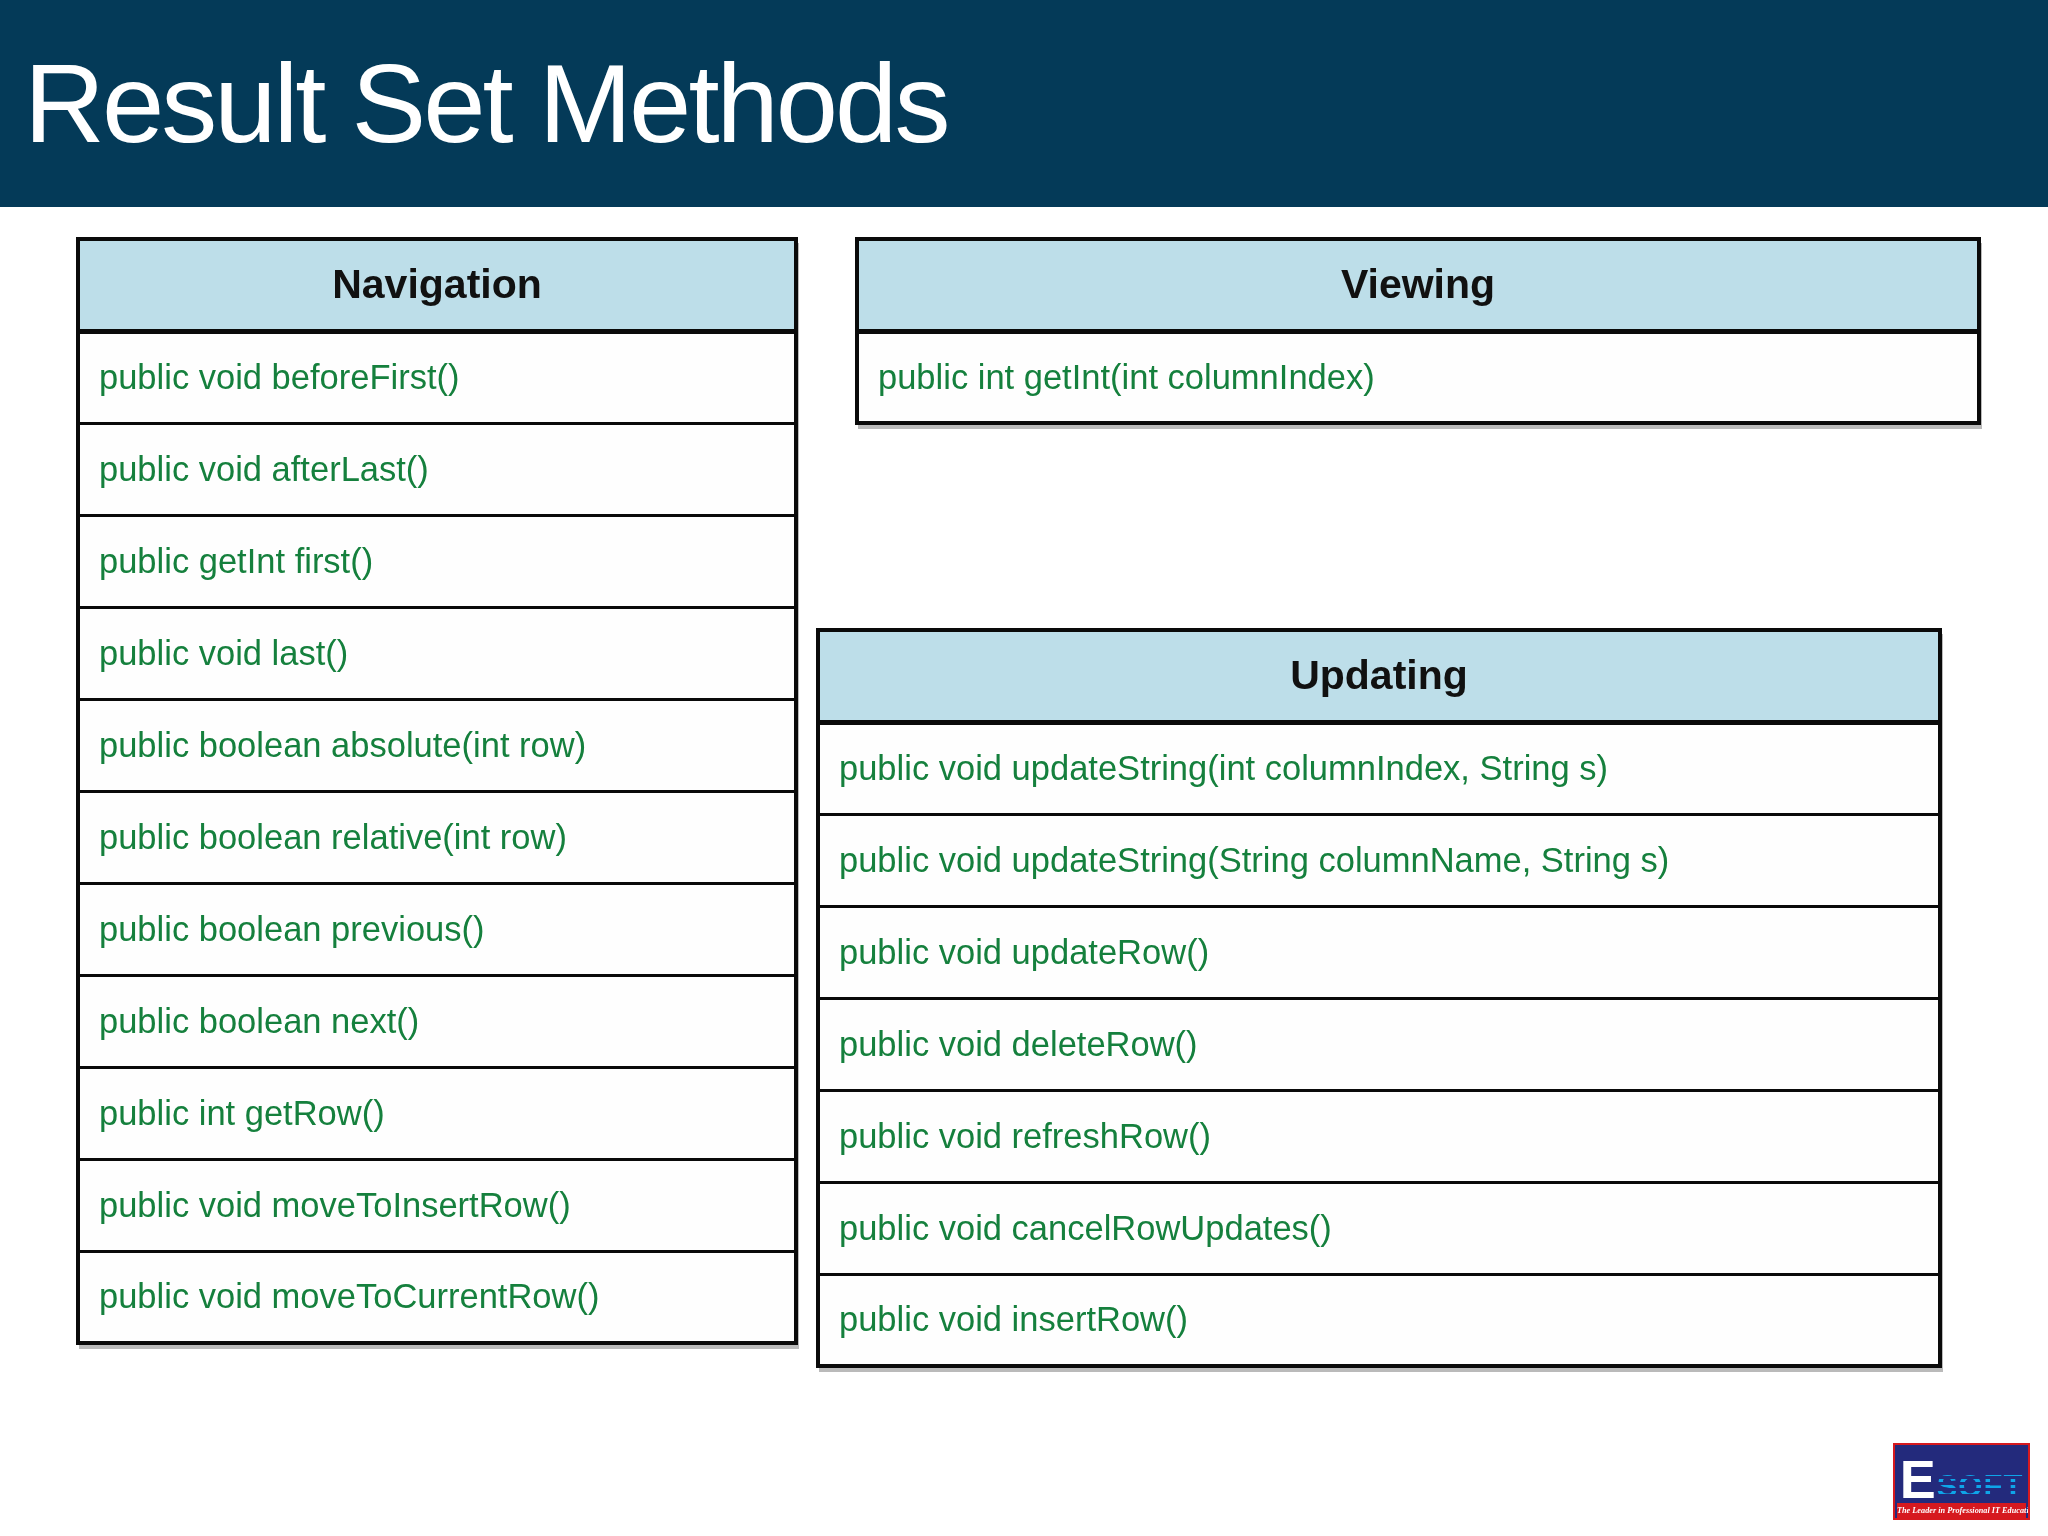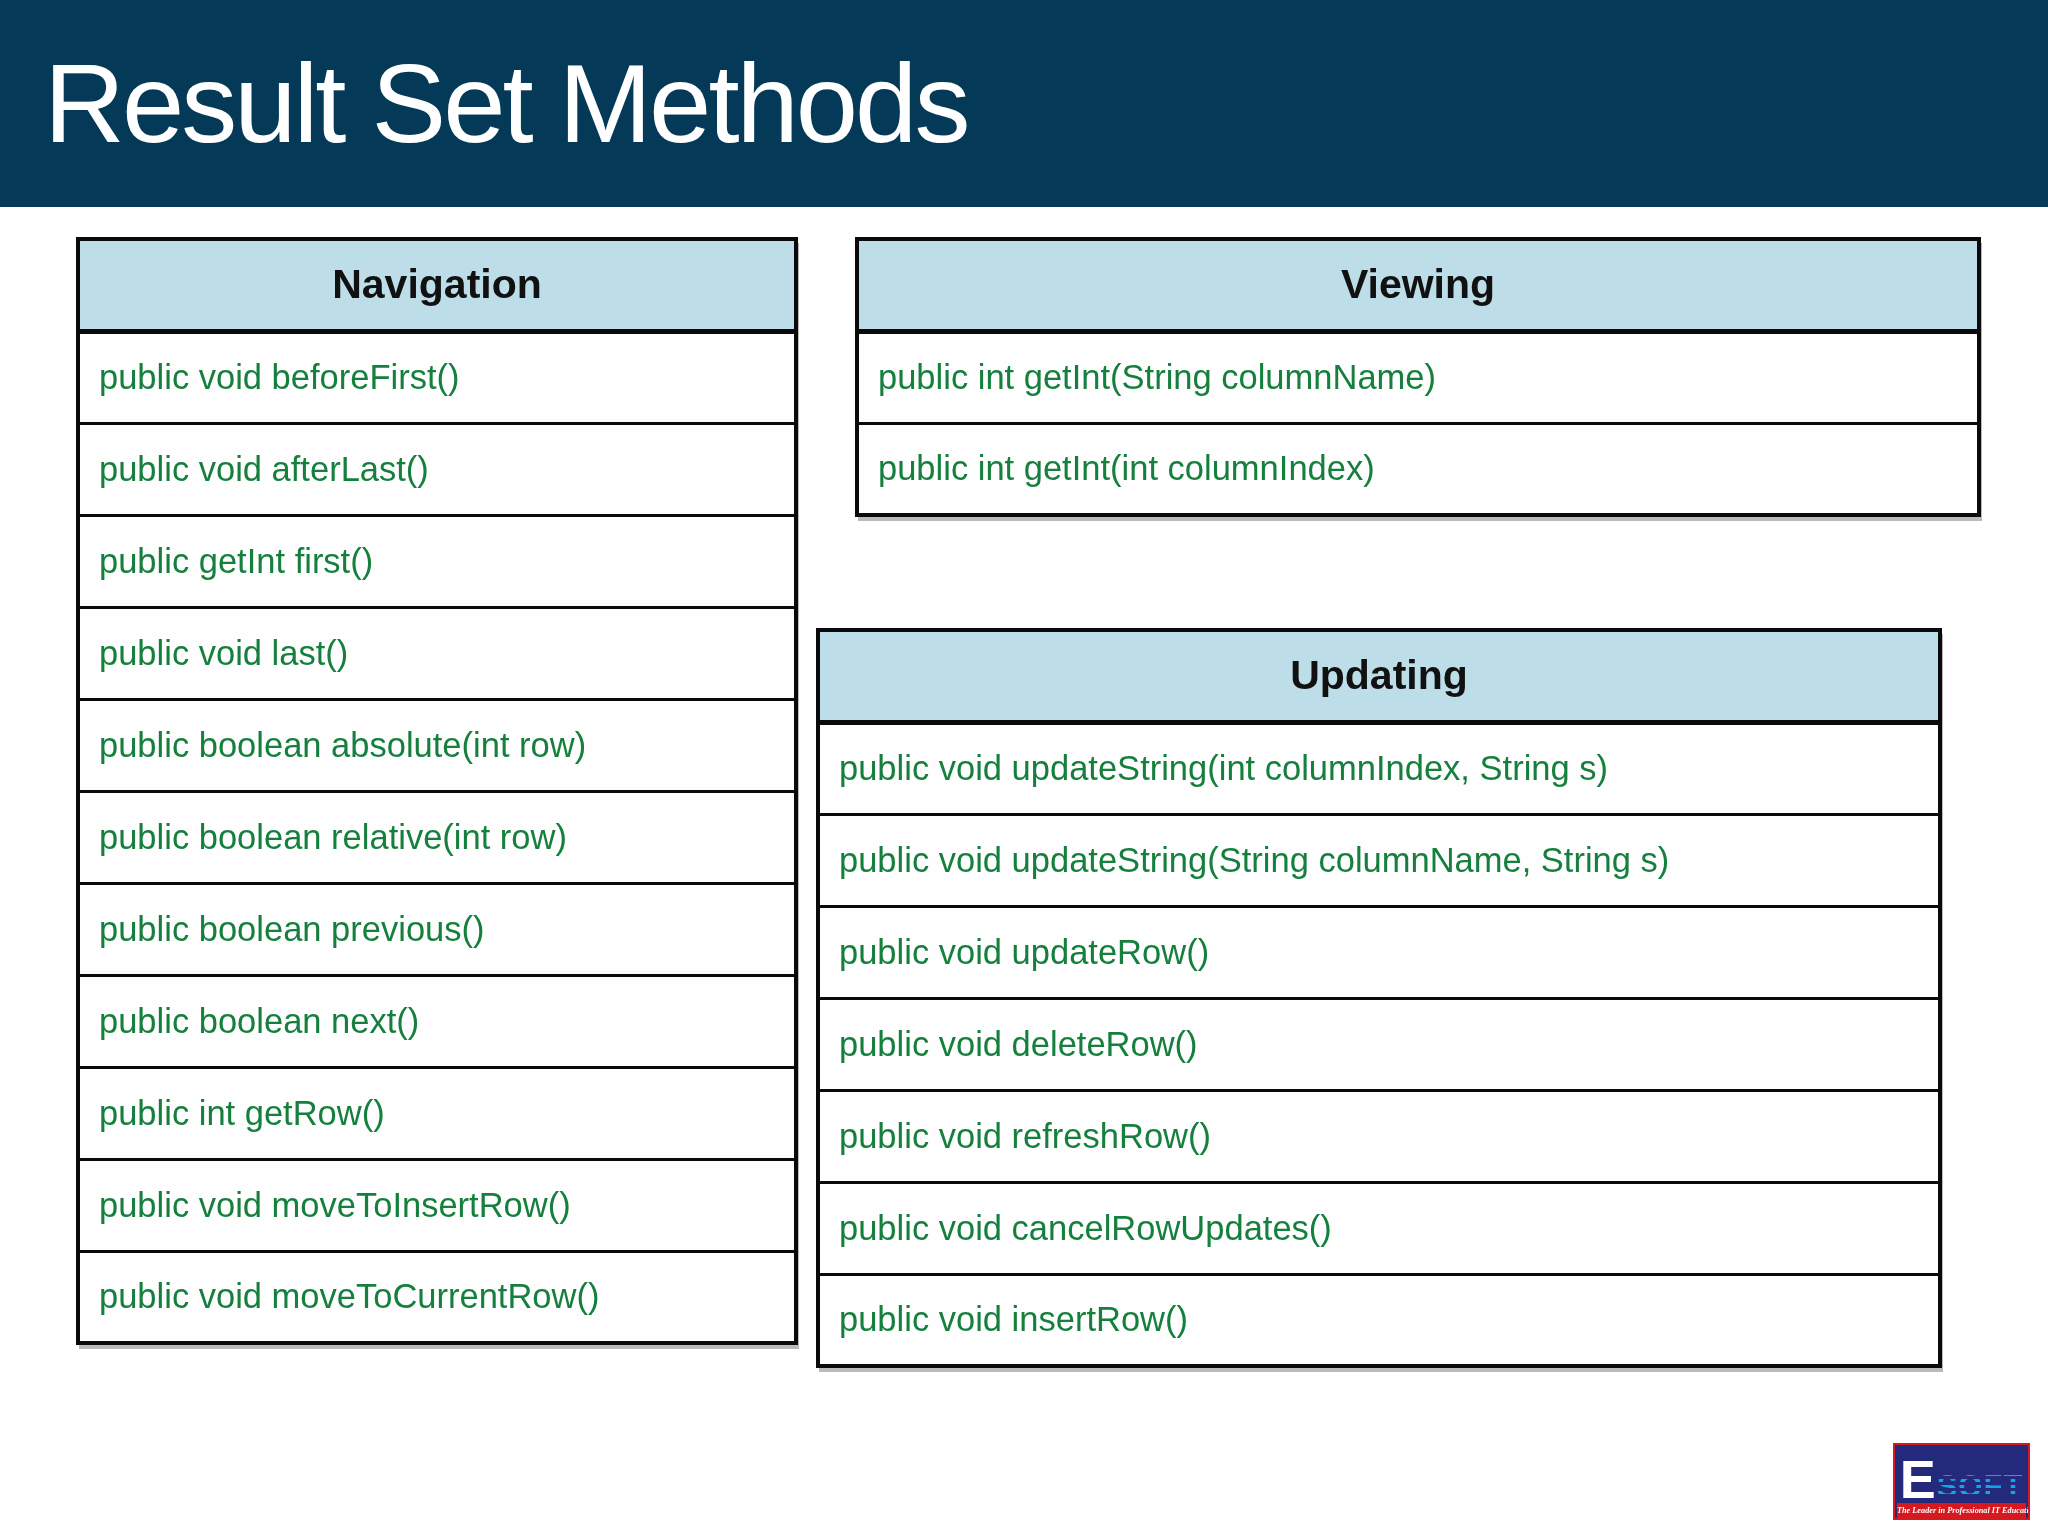--- a/index.html
+++ b/index.html
@@ -15,21 +15,20 @@
     display: flex; align-items: center;
   }
   .banner h1 {
     color: #ffffff;
     font-size: 112px;
     font-weight: 400;
     letter-spacing: -3px;
     padding-left: 24px;
     line-height: 1;
     white-space: nowrap;
-    margin-left: 20px;
   }
 
   
   table.methods {
     position: absolute;
     border-collapse: collapse;
     table-layout: fixed;
     background: #ffffff;
     box-shadow: 2px 5px 0 -1px rgba(130,130,130,0.55);
   }
@@ -167,23 +166,20 @@
   </table>
 
   <table class="methods" id="viewing-table">
     <thead>
       <tr>
         <th>Viewing</th>
       </tr>
     </thead>
     <tbody>
         <tr>
-          <td>public int getInt(String columnName)</td>
-        </tr>
-        <tr>
           <td>public int getInt(int columnIndex)</td>
         </tr>
       </tbody>
   </table>
 
   <table class="methods" id="updating-table">
     <thead>
       <tr>
         <th>Updating</th>
       </tr>

